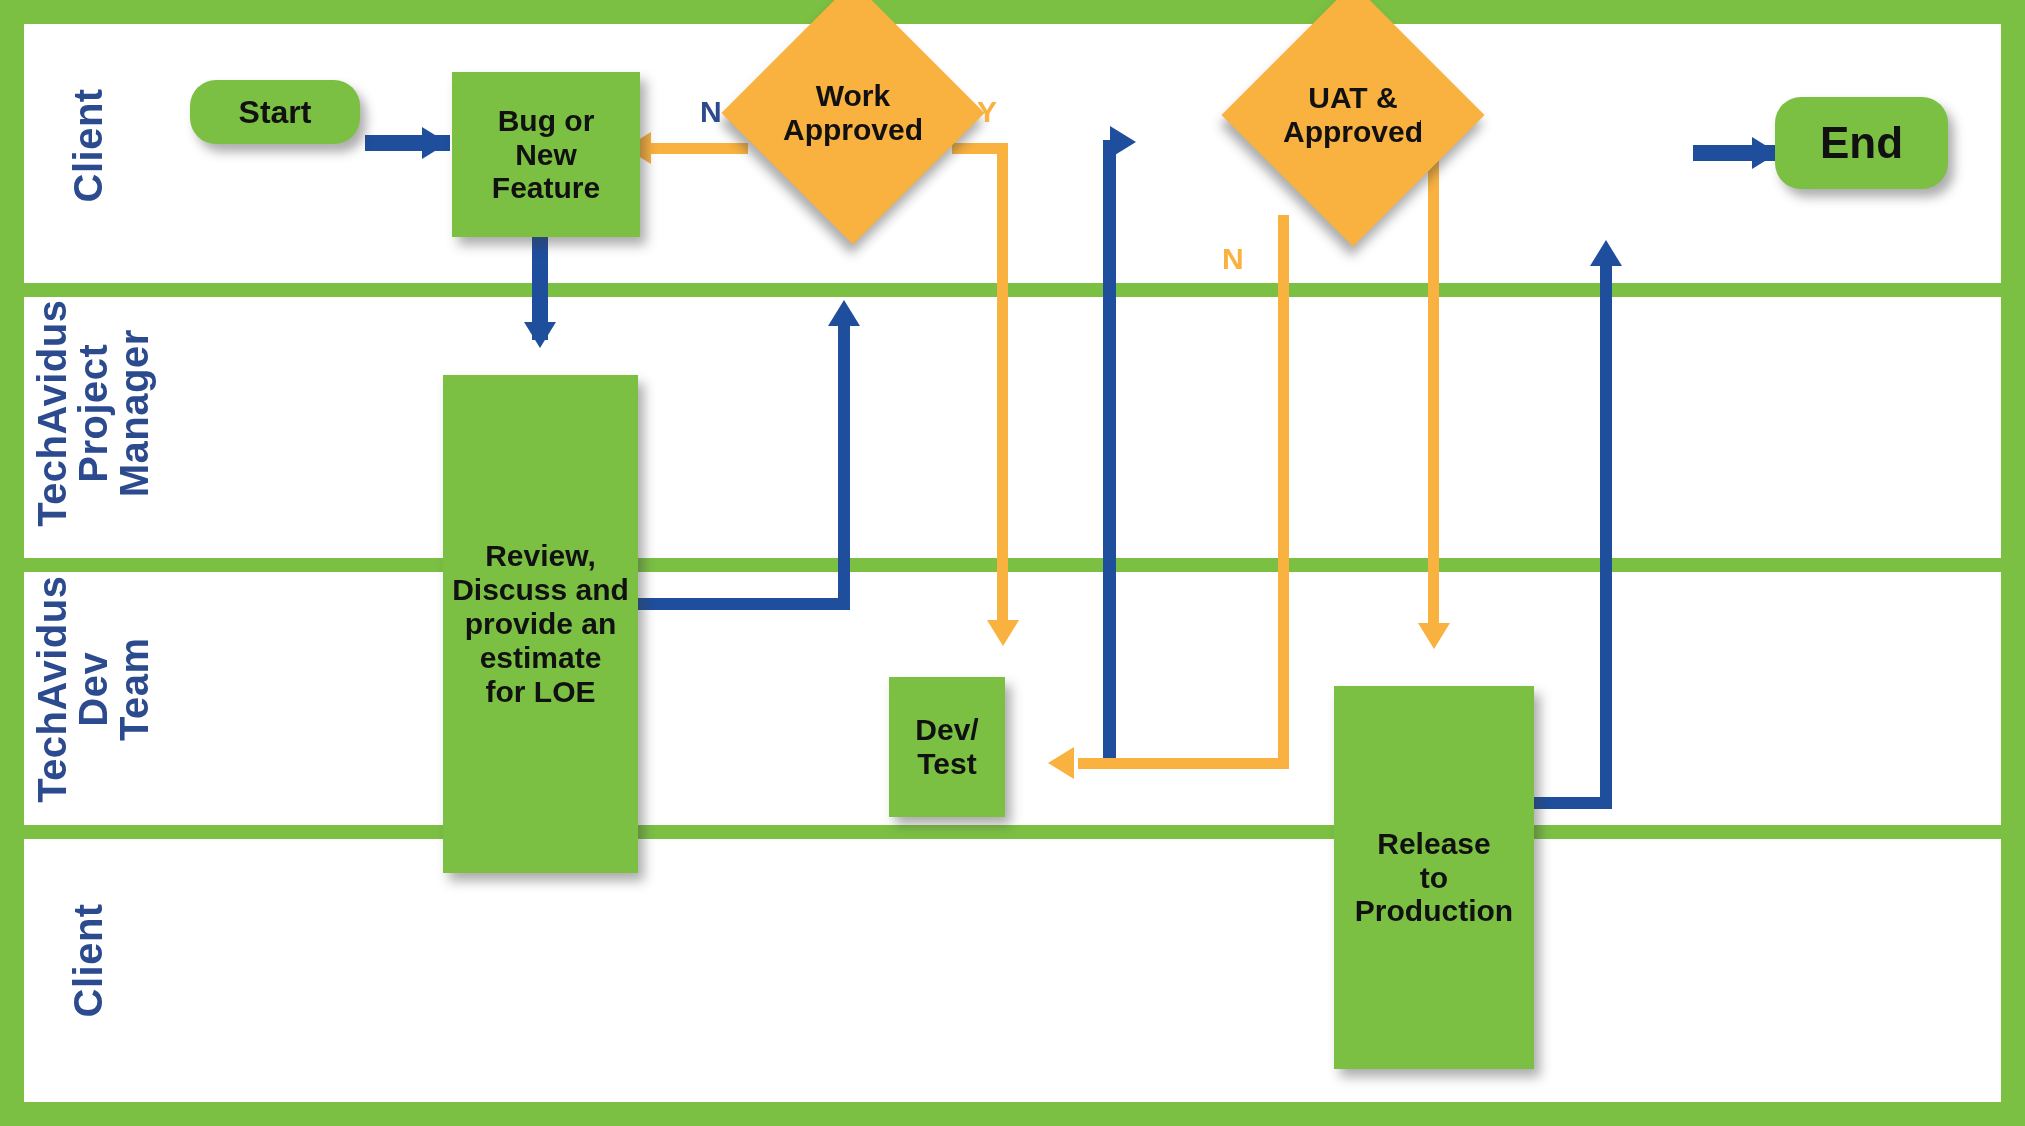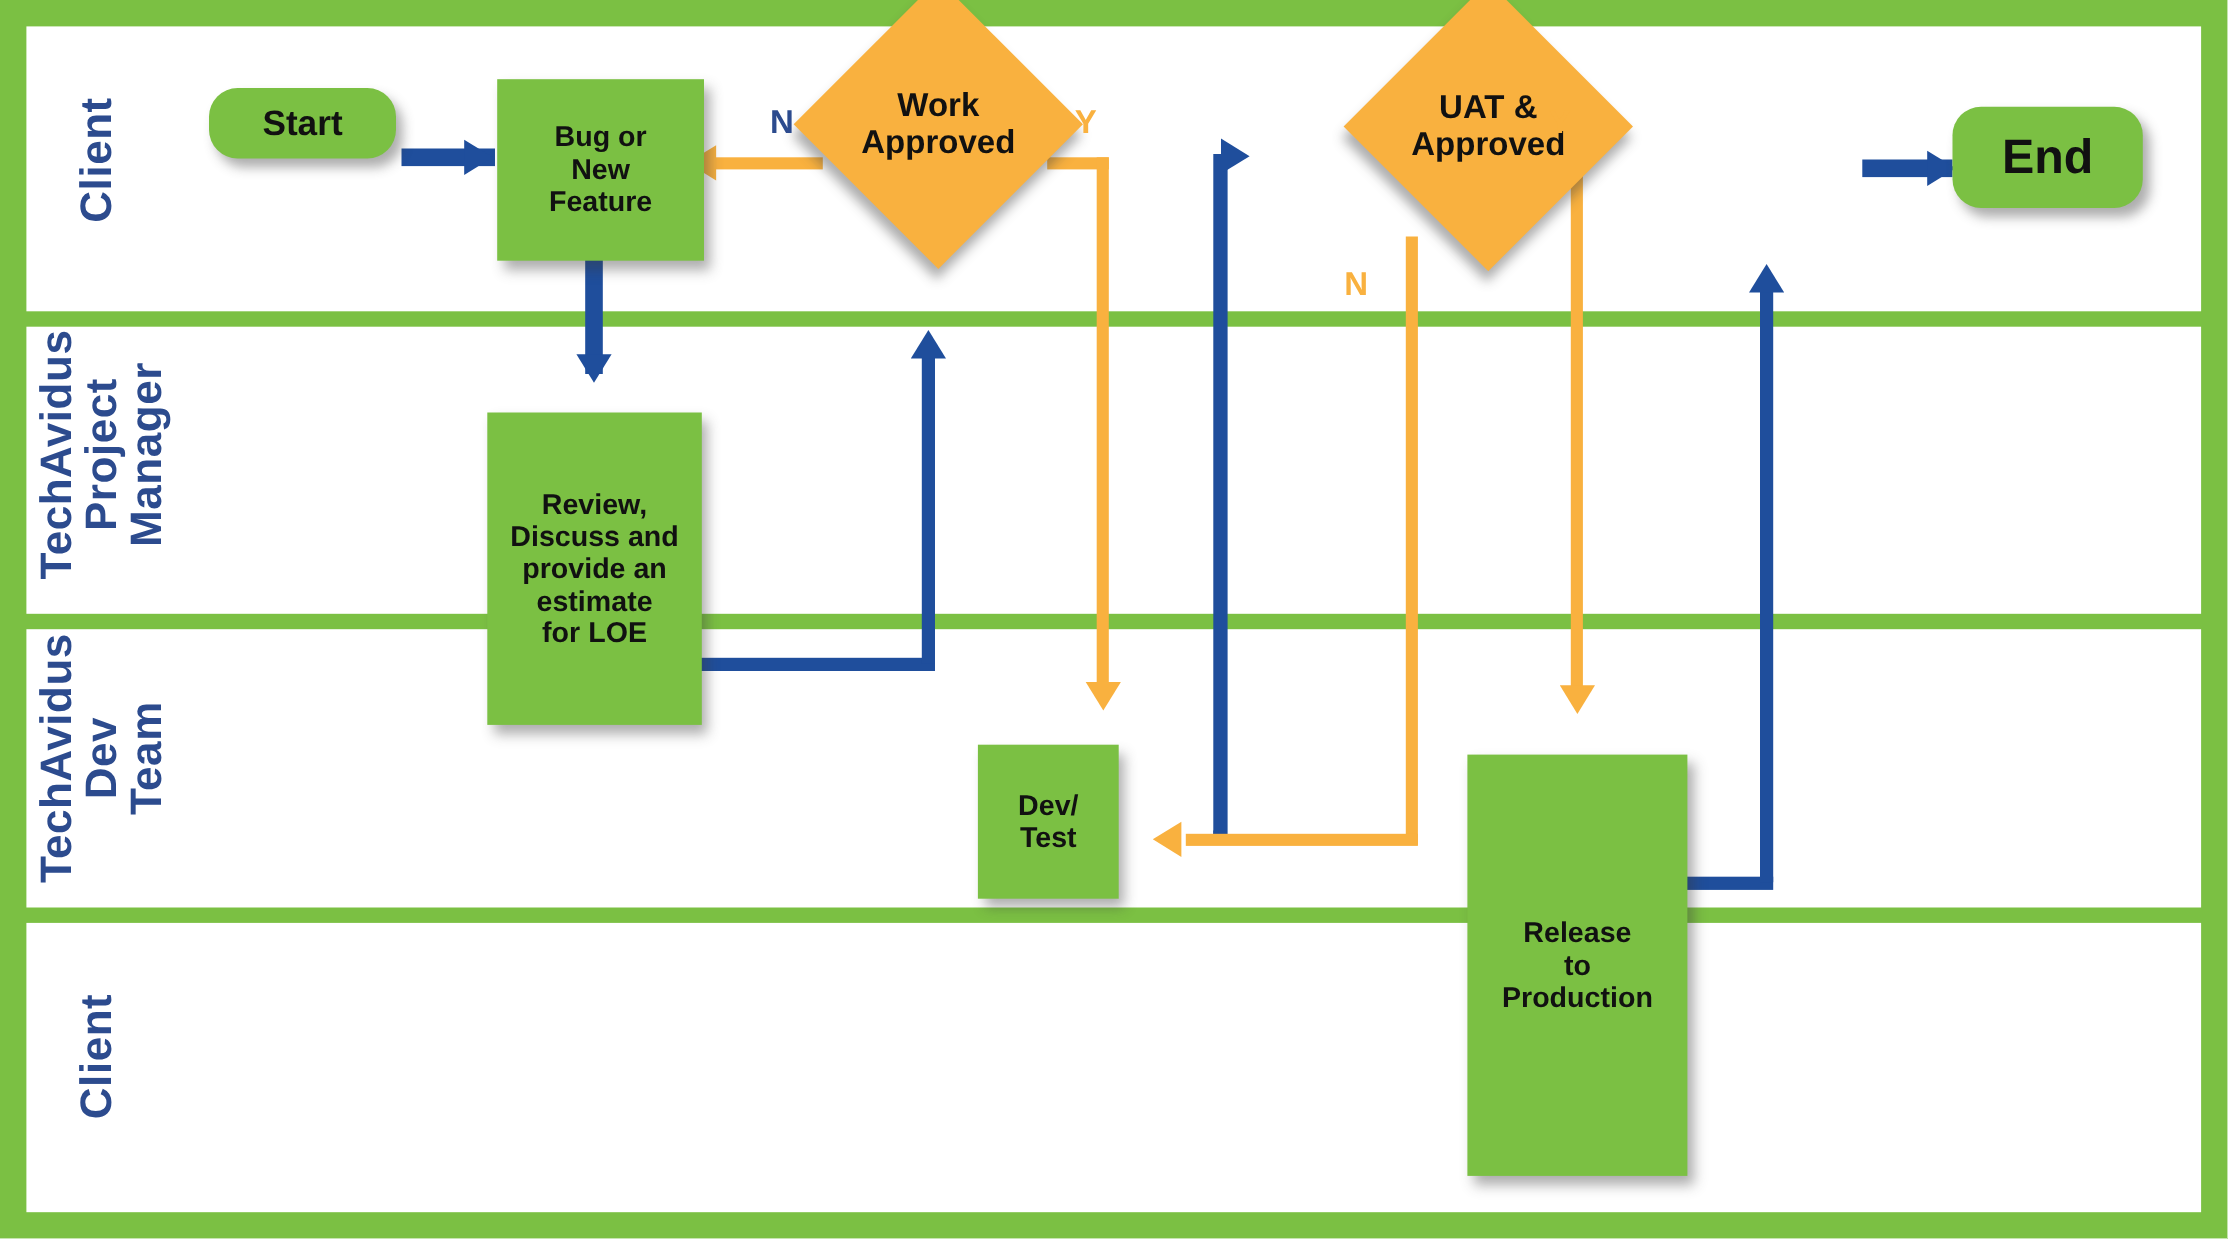--- a/index.html
+++ b/index.html
@@ -35,21 +35,21 @@
     background:#7bc043;
     color:#111111;
     font-weight:700;
     display:flex;
     align-items:center;
     justify-content:center;
     text-align:center;
     line-height:1.13;
     white-space:pre-line;
     box-shadow:6px 8px 11px rgba(60,60,60,.42);
-    font-size:26px;
+    font-size:30px;
     z-index:6;
   }
   .node.rounded{border-radius:26px;}
   .diamond{
     position:absolute;
     z-index:6;
   }
   .diamond .dshape{
     position:absolute;inset:0;
     background:#f9b13f;
@@ -161,26 +161,26 @@
 
   <div class="diamond" style="left:1260px;top:22px;width:186px;height:186px;">
     <div class="dshape"></div>
     <div class="dtext" style="width:260px;left:-37px;">UAT &amp;
 Approved</div>
   </div>
 
 
   <div class="node rounded" style="left:1775px;top:97px;width:173px;height:92px;font-size:44px;">End</div>
 
-  <div class="node" style="left:443px;top:375px;width:195px;height:284px;">Review,
+  <div class="node" style="left:443px;top:375px;width:195px;height:498px;">Review,
 Discuss and
 provide an
 estimate
 for LOE</div>
 
-  <div class="node" style="left:889px;top:677px;width:128px;height:140px;">Dev/
+  <div class="node" style="left:889px;top:677px;width:116px;height:140px;">Dev/
 Test</div>
 
   <div class="node" style="left:1334px;top:686px;width:200px;height:383px;">Release
 to
 Production</div>
 
 </div>
 
 </body></html>

